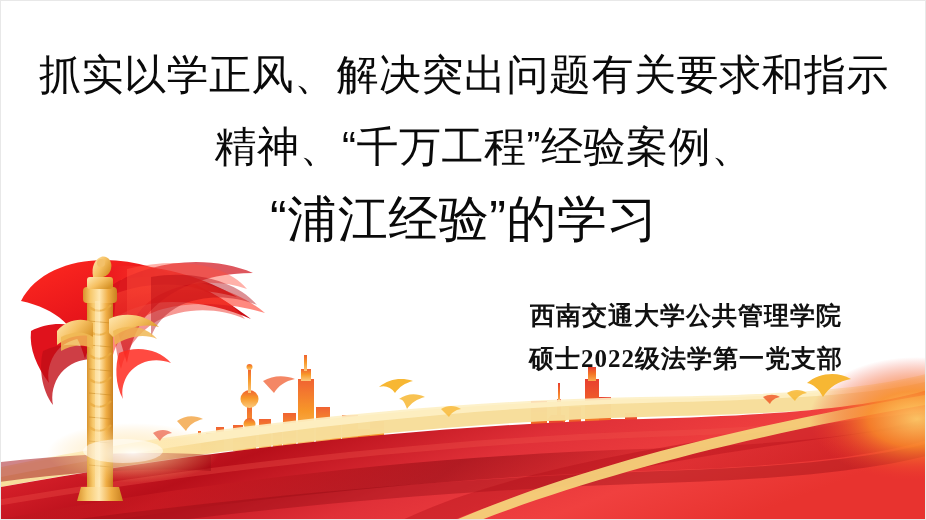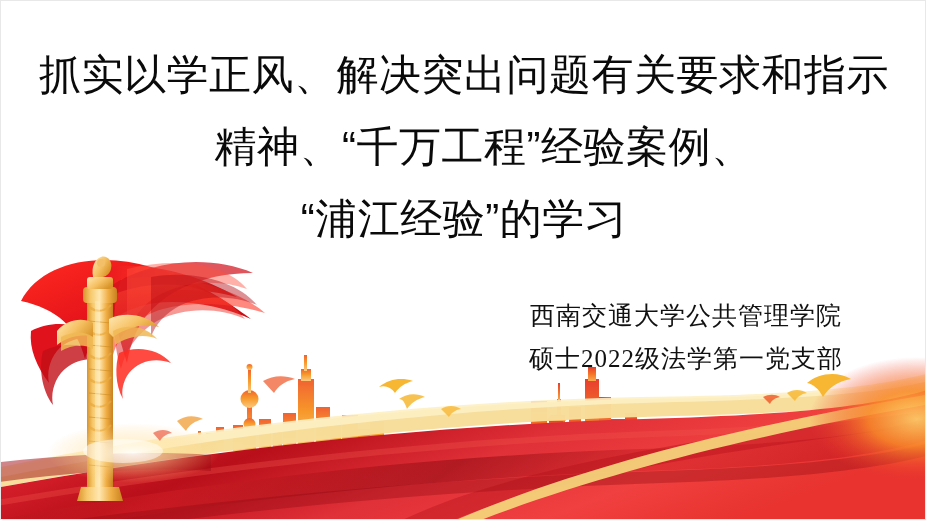--- a/index.html
+++ b/index.html
@@ -39,34 +39,34 @@
   .title-line {
     font-family: "Liberation Sans", "DejaVu Sans", sans-serif;
     font-size: 43px;
     line-height: 72px;
     letter-spacing: 0.5px;
     color: #0a0a0a;
     white-space: nowrap;
   }
   .title-line.l1 { font-size: 42px; }
   .title-line.l2 { font-size: 42px; padding-left: 40px; }
-  .title-line.l3 { font-size: 42px; }
+  .title-line.l3 { font-size: 50px; }
 
   
   .subtitle-block {
     position: absolute;
     left: 470px;
     top: 300px;
     width: 430px;
     text-align: center;
     z-index: 6;
   }
   .sub-line {
     font-family: "Liberation Serif", "DejaVu Serif", serif;
-    font-weight: normal;
+    font-weight: bold;
     font-size: 25px;
     line-height: 30px;
     color: #111111;
     white-space: nowrap;
     letter-spacing: 1px;
   }
   .sub-line.org  { font-size: 25px; }
   .sub-line.unit { font-size: 25px; margin-top: 13px; }
   .sub-line.date {
     font-size: 27px;

